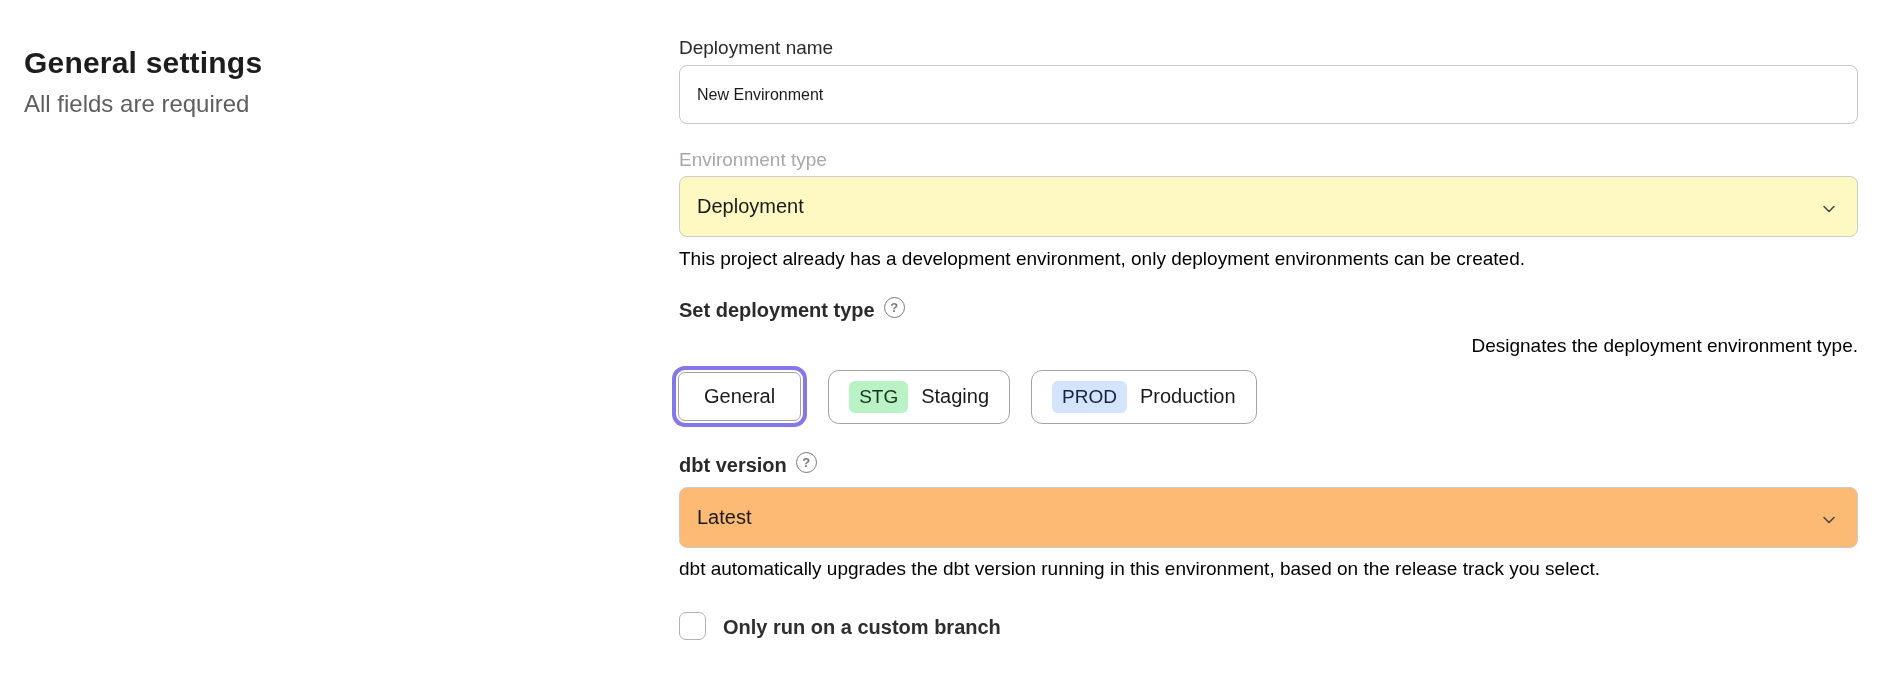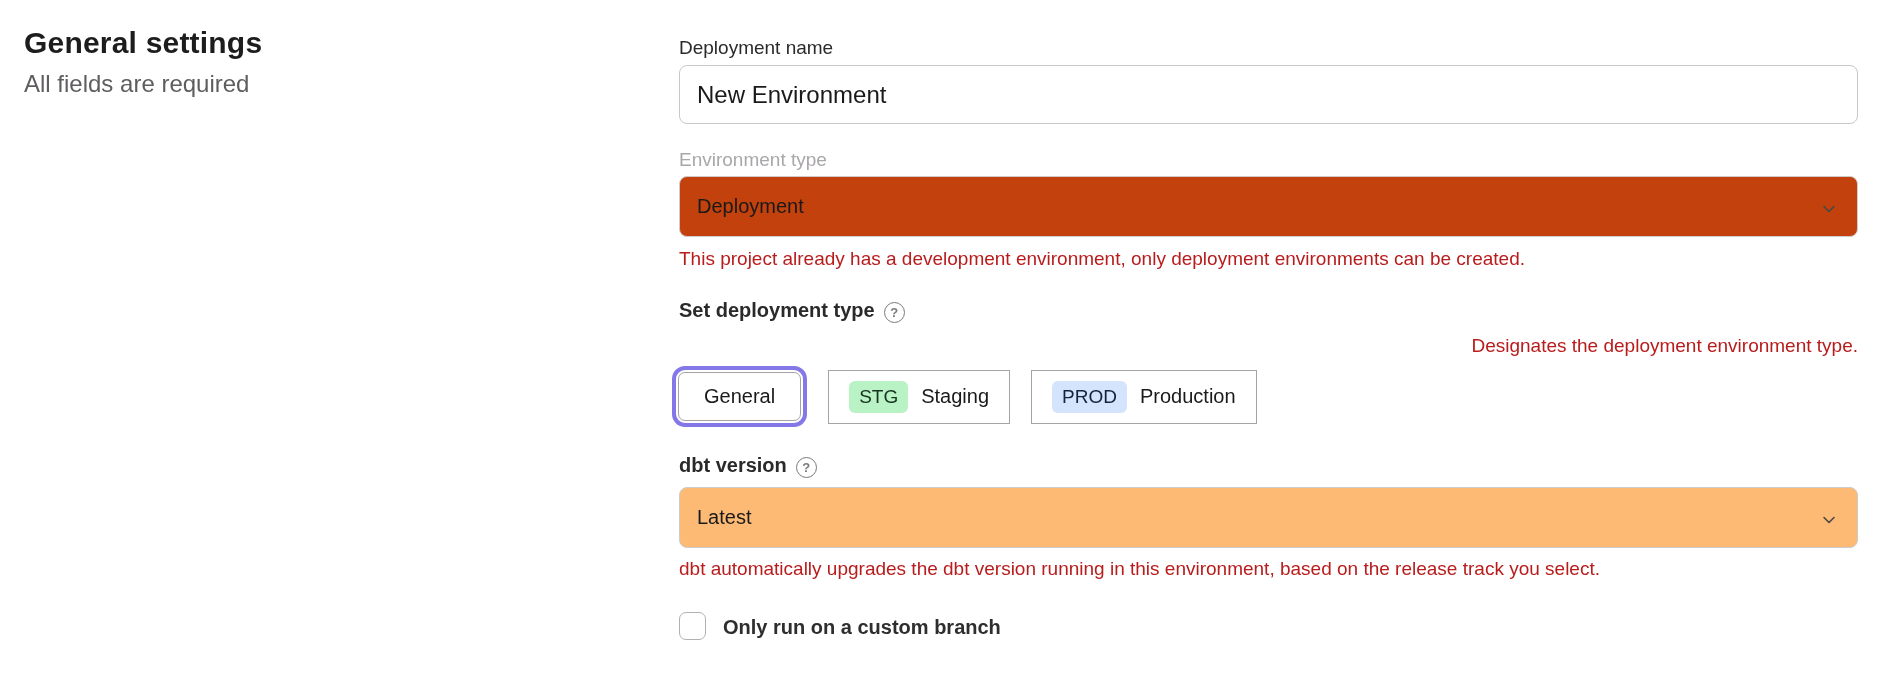--- a/index.html
+++ b/index.html
@@ -1,57 +1,57 @@
 <!DOCTYPE html>
 <html><head>
 <meta charset="utf-8">
 <style>
   * { box-sizing: border-box; margin: 0; padding: 0; }
   html, body { width: 1890px; height: 678px; background: #ffffff; overflow: hidden; }
   body { font-family: "Liberation Sans", sans-serif; color: #1e1d1e; }
 
-  .left-col { position: absolute; left: 24px; top: 24px; width: 620px; }
+  .left-col { position: absolute; left: 24px; top: 44px; width: 620px; }
   .page-title { font-size: 30px; font-weight: 700; color: #1e1d1e; line-height: 38px; letter-spacing: 0.2px; }
   .page-subtitle { margin-top: 10px; font-size: 24px; color: #5f5d5f; line-height: 24px; }
 
   .form-col { position: absolute; left: 679px; top: 0; width: 1179px; }
 
   .field-label { font-size: 19px; font-weight: 500; color: #2b2a2b; line-height: 24px; }
   .field-label.disabled { color: #aaa7ab; }
-  .section-label { font-size: 20px; font-weight: 700; color: #2b2a2b; line-height: 26px; display: flex; align-items: flex-end; gap: 9px; }
-  .helper-text { font-size: 19px; color: #b91c1c; line-height: 24px; }
+  .section-label { font-size: 20px; font-weight: 700; color: #2b2a2b; line-height: 26px; display: flex; align-items: flex-start; gap: 9px; }
+  .helper-text { font-size: 19px; color: #000000; line-height: 24px; }
 
   .text-input {
     width: 100%; height: 59px; border: 1px solid #c9c7c9; border-radius: 8px;
-    padding: 0 17px; font-size: 24px; color: #1a1a1a; background: #ffffff;
+    padding: 0 17px; font-size: 16px; color: #1a1a1a; background: #ffffff;
     font-family: "Liberation Sans", sans-serif; outline: none; display: block;
   }
 
   .select {
     width: 100%; height: 61px; border: 1px solid #cecbce; border-radius: 8px;
     display: flex; align-items: center; justify-content: space-between;
     padding: 0 20px 0 17px; font-size: 20px; color: #1a1a1a; background: #fdba74; cursor: pointer;
   }
-  .select.disabled { background: #c2410c; cursor: default; }
+  .select.disabled { background: #fef9c3; cursor: default; }
   .chevron { width: 16px; height: 16px; flex: 0 0 auto; }
 
   .help-icon {
     width: 21px; height: 21px; border: 1.5px solid #7b797b; border-radius: 50%;
     color: #7b797b; font-size: 13px; font-weight: 700; line-height: 1;
     display: inline-flex; align-items: center; justify-content: center; flex: 0 0 auto;
   }
 
   .btn-row { display: flex; align-items: center; gap: 21px; margin-left: -7px; }
   .focus-ring {
     border: 4px solid #8477e8; border-radius: 13px; padding: 2px; background: #ffffff;
     display: inline-flex;
   }
   .type-btn {
     display: inline-flex; align-items: center; gap: 13px; background: #ffffff;
-    border: 1px solid #a5a3a5; border-radius: 0; padding: 10px 20px;
+    border: 1px solid #a5a3a5; border-radius: 11px; padding: 10px 20px;
     font-size: 20px; color: #1a1a1a; cursor: pointer; font-family: "Liberation Sans", sans-serif;
   }
   .type-btn.selected { border-radius: 7px; padding: 12px 25px; }
   .badge { border-radius: 6px; padding: 5px 10px; font-size: 19px; color: #18321f; }
   .badge-stg { background: #b9f2c5; }
   .badge-prod { background: #d3e4fc; color: #13233b; }
 
   .checkbox-row { display: flex; align-items: flex-end; gap: 17px; cursor: pointer; }
   .checkbox { width: 27px; height: 28px; border: 1px solid #b3b0b3; border-radius: 7px; background: #ffffff; flex: 0 0 auto; }
   .checkbox-label { font-size: 20px; font-weight: 600; color: #2f2e2f; line-height: 26px; }

